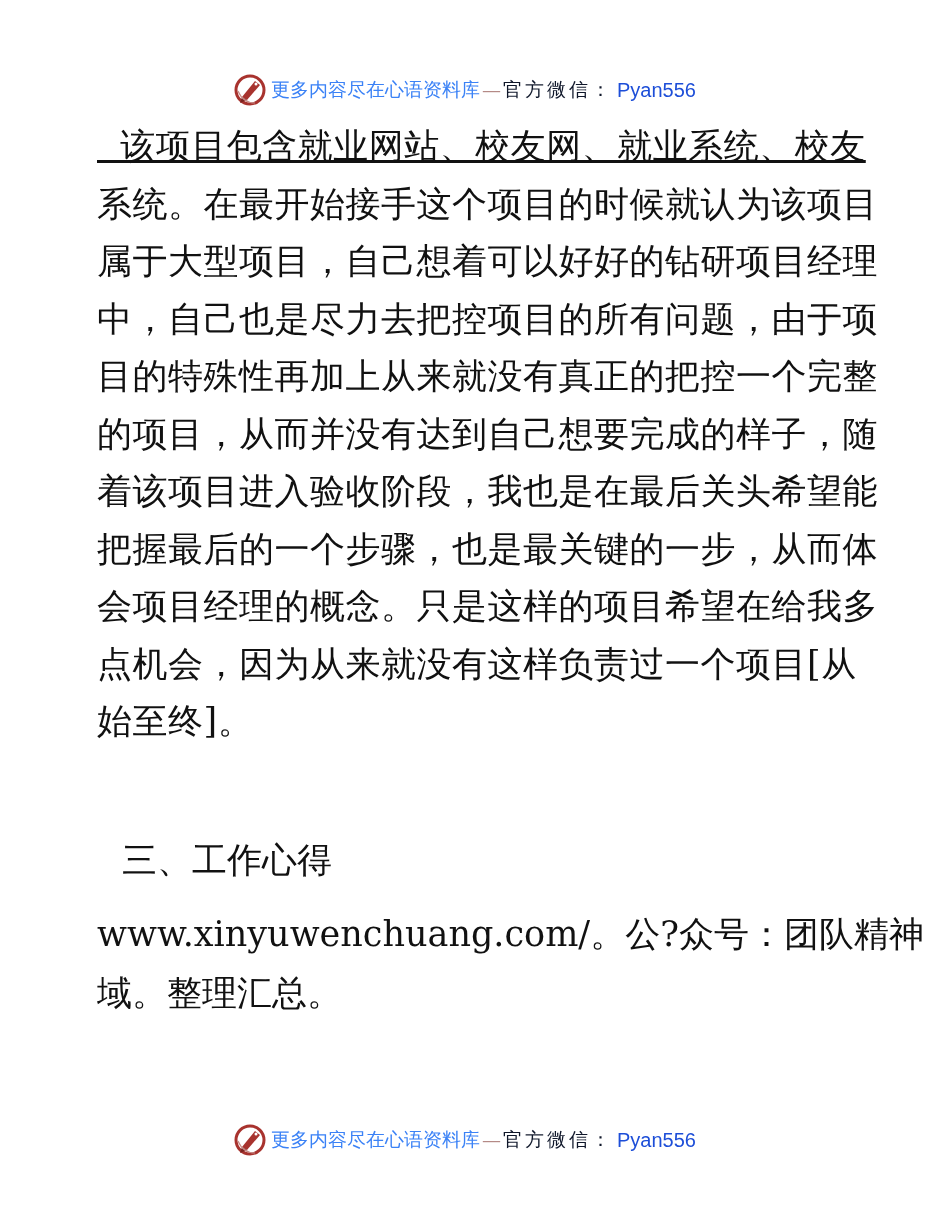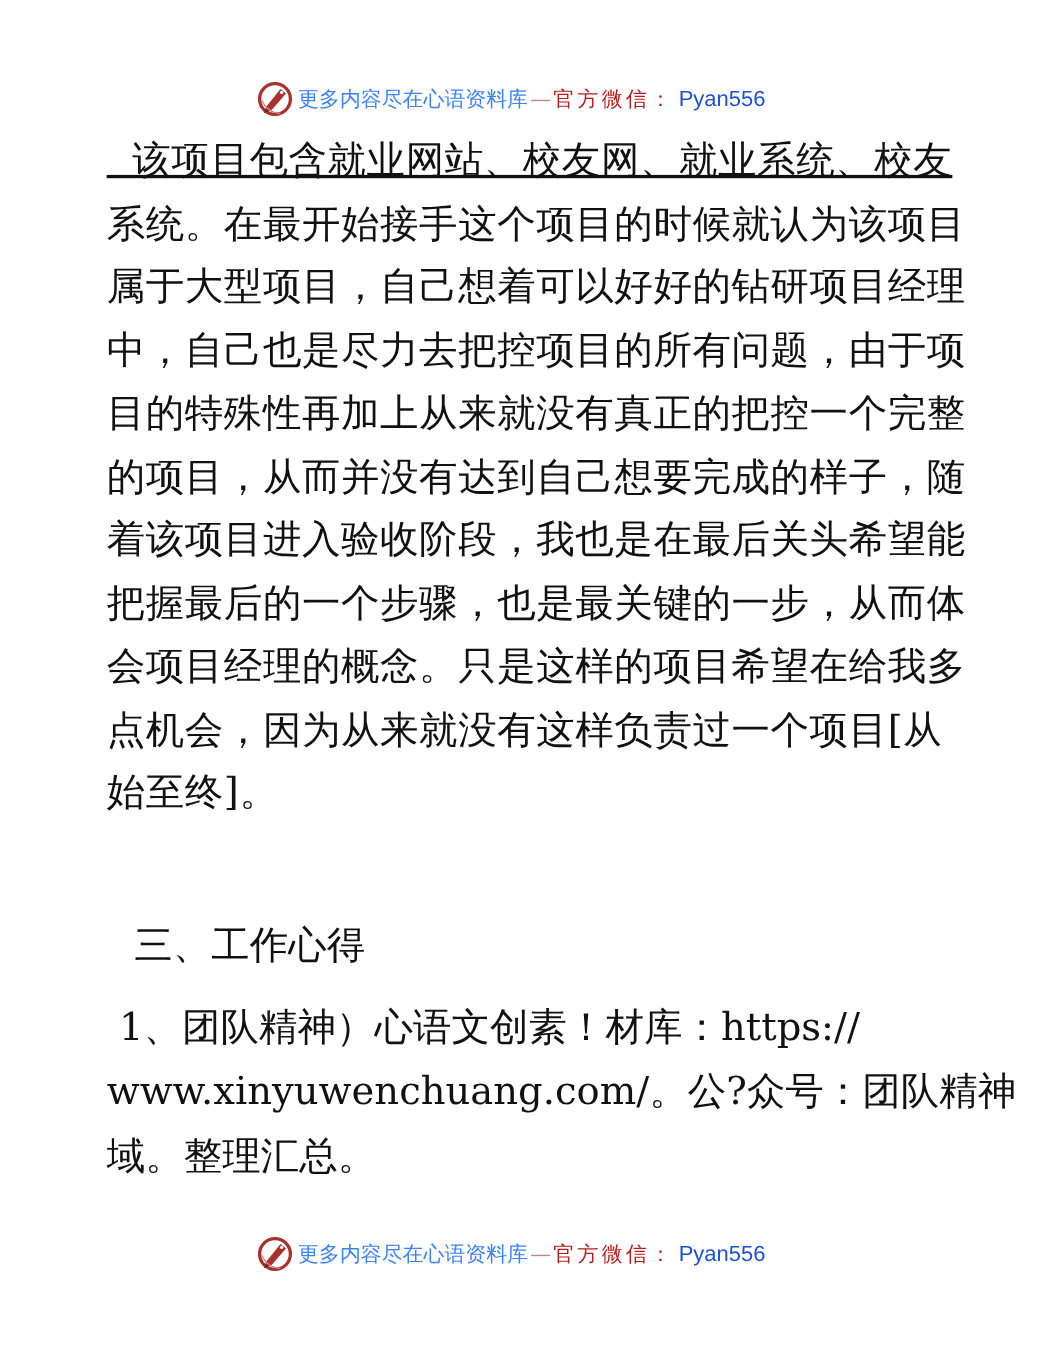--- a/index.html
+++ b/index.html
@@ -38,21 +38,21 @@
       letter-spacing: 0px;
     }
     .banner .dash {
       font-size: 19px;
       color: #b58a86;
       margin: 0 2px;
     }
     .banner .wx {
       font-family: "DejaVu Serif", "Liberation Serif", serif;
       font-size: 19px;
-      color: #b91c1c;
+      color: #0f172a;
       letter-spacing: 3px;
     }
     .banner .id {
       font-family: "Liberation Sans", "DejaVu Sans", sans-serif;
       font-size: 20px;
       color: #1d4ed8;
       margin-left: 4px;
     }
     .content {
       position: absolute;
@@ -120,21 +120,20 @@
     <span class="line">把握最后的一个步骤，也是最关键的一步，从而体</span>
     <span class="line">会项目经理的概念。只是这样的项目希望在给我多</span>
     <span class="line">点机会，因为从来就没有这样负责过一个项目[从</span>
     <span class="line">始至终]。</span>
   </p>
 </div>
 
 <div class="heading">三、工作心得</div>
 
 <div class="item">
-  <span class="line" style="white-space:pre;height:59px;"> 1、团队精神）心语文创素！材库：https://</span>
   <span class="line" style="height:59px;">www.xinyuwenchuang.com/。公?众号：团队精神</span>
   <span class="line" style="height:59px;">域。整理汇总。</span>
 </div>
 
 <div class="banner bottom">
   <span class="logo">
     <svg width="34" height="34" viewBox="0 0 34 34">
       <circle cx="17" cy="17" r="14" fill="none" stroke="#a8332e" stroke-width="3"></circle>
       <path d="M9 24 L22 8 L27 12 L14 27 Z" fill="#a8332e"></path>
       <path d="M14 27 L9 24 L7 30 Z" fill="#7a2420"></path>

